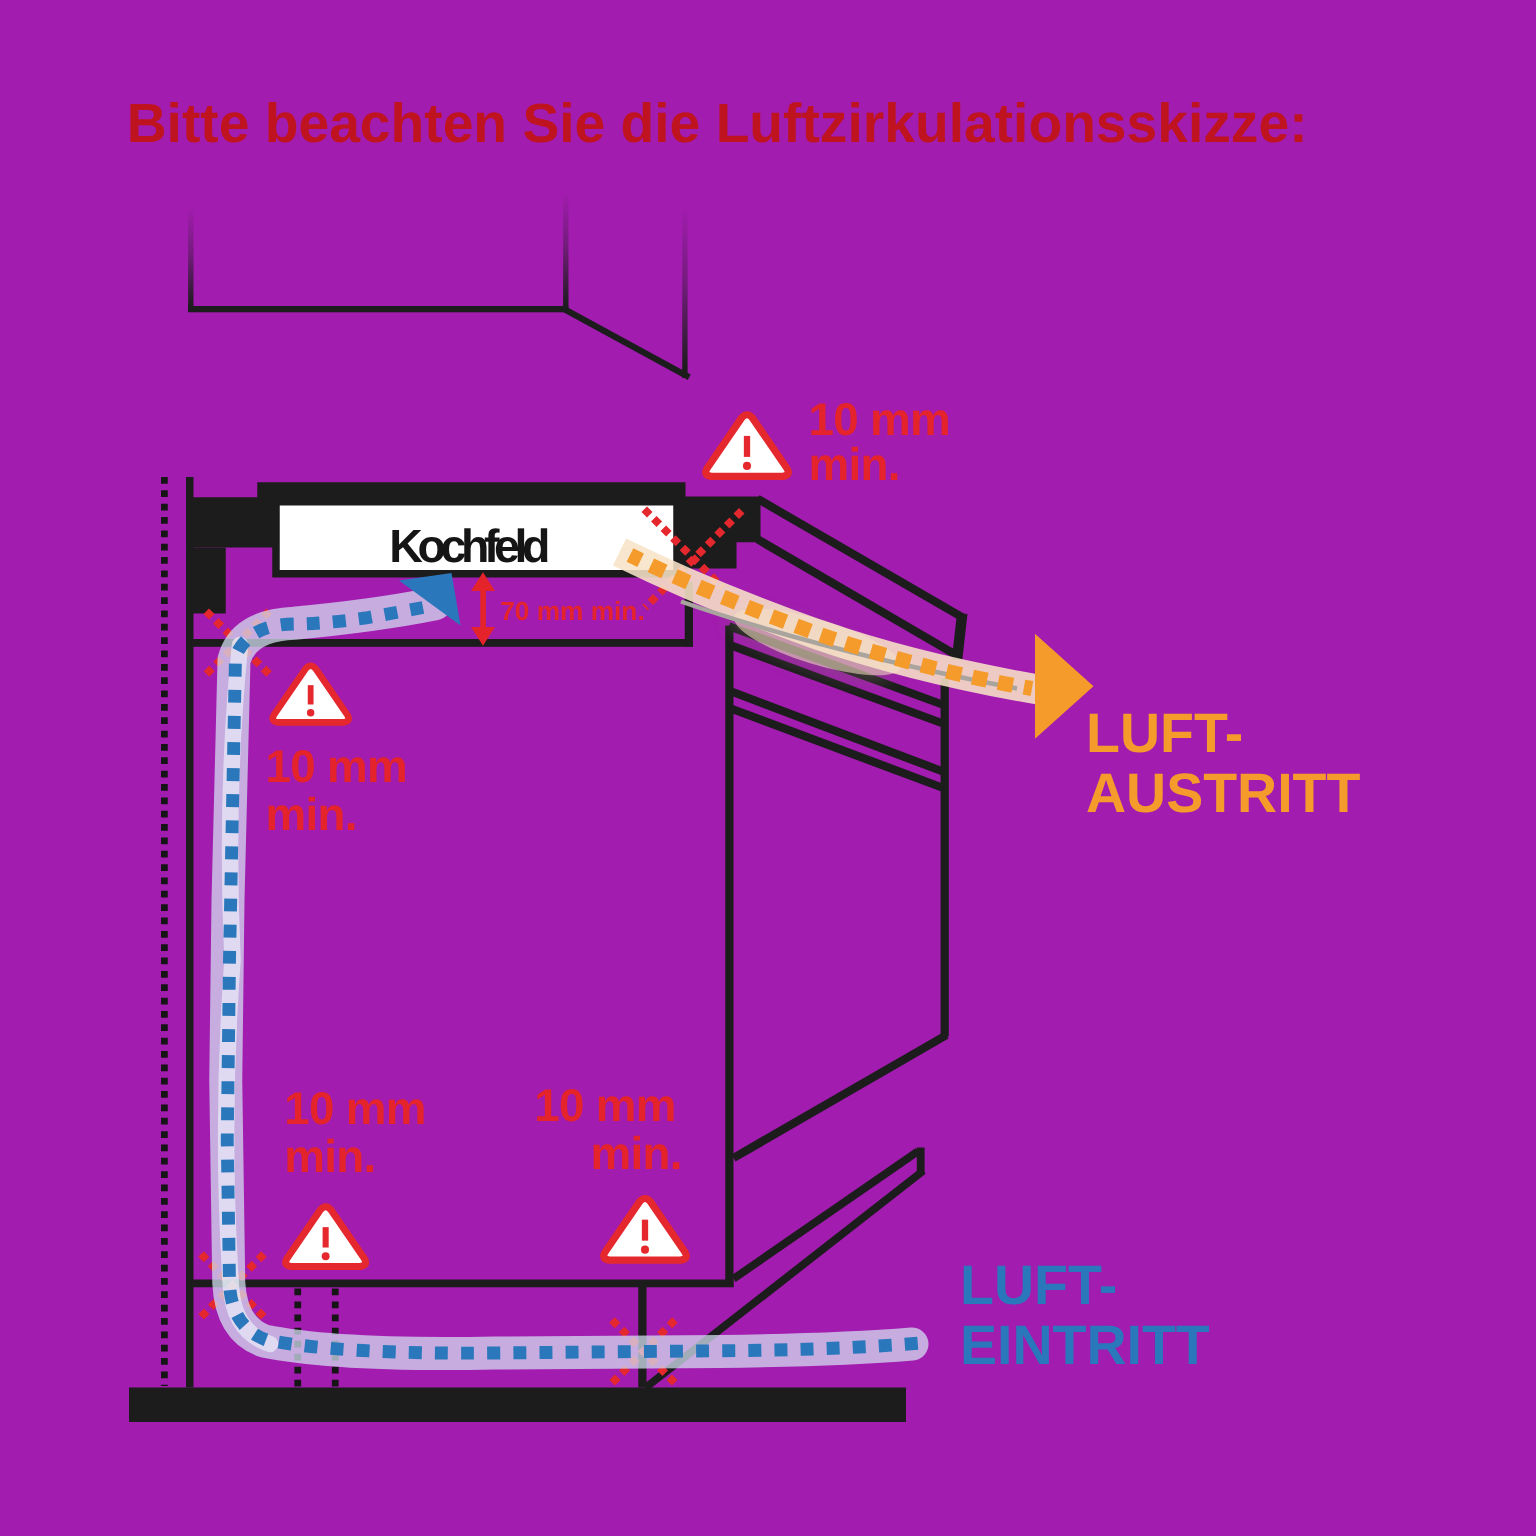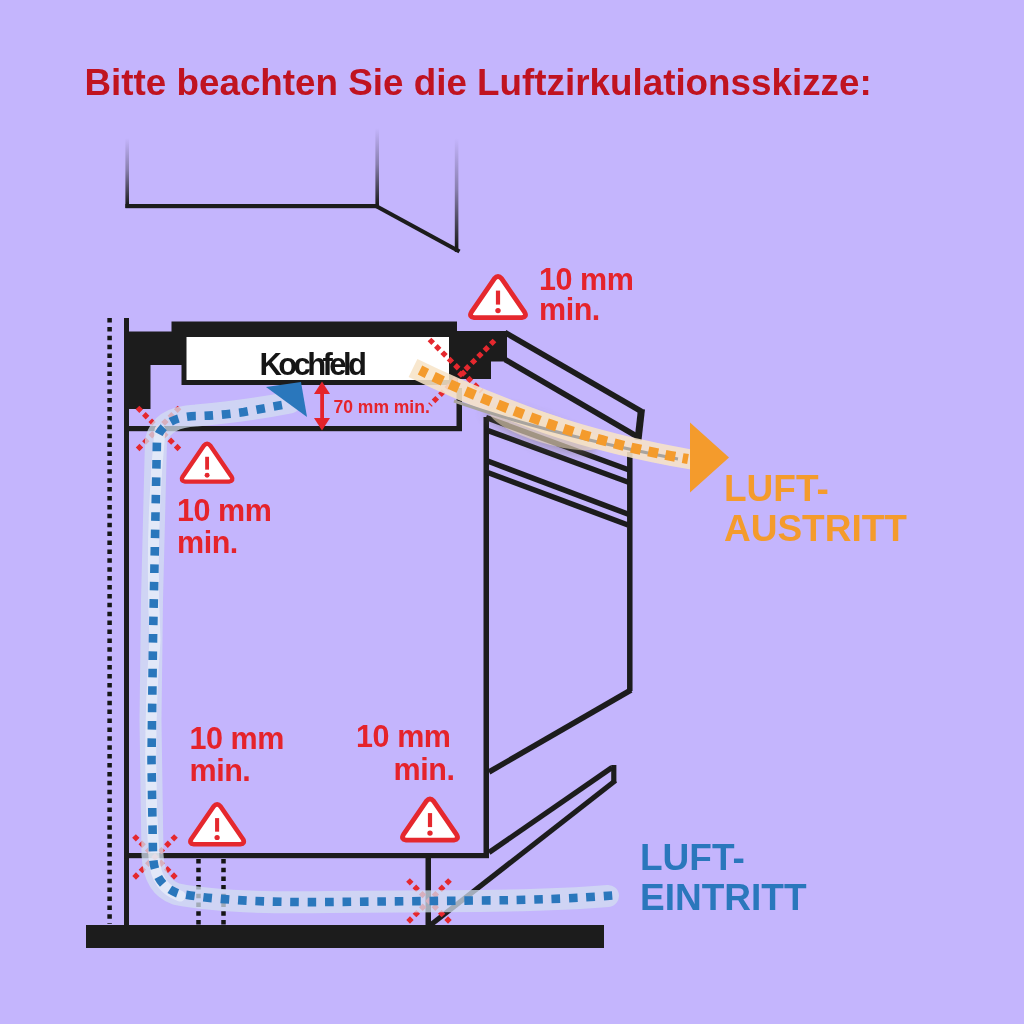--- a/index.html
+++ b/index.html
@@ -1,16 +1,16 @@
 <!DOCTYPE html>
 <html><head>
 <meta charset="utf-8">
 <style>
   html,body{margin:0;padding:0;background:#fff;}
-  #stage{position:relative;width:1024px;height:1024px;background:#c4b5fd;overflow:hidden;}
+  #stage{position:relative;width:1024px;height:1024px;background:#a21caf;overflow:hidden;}
   svg{display:block;}
   text{font-family:"Liberation Sans", sans-serif;font-weight:bold;}
 </style>
 </head>
 <body>
 <div id="stage">
 <svg width="1024" height="1024" viewBox="0 0 1024 1024">
 <defs>
   <linearGradient id="fadeV" x1="0" y1="0" x2="0" y2="1">
     <stop offset="0" stop-color="#1c1c1c" stop-opacity="0"></stop>

